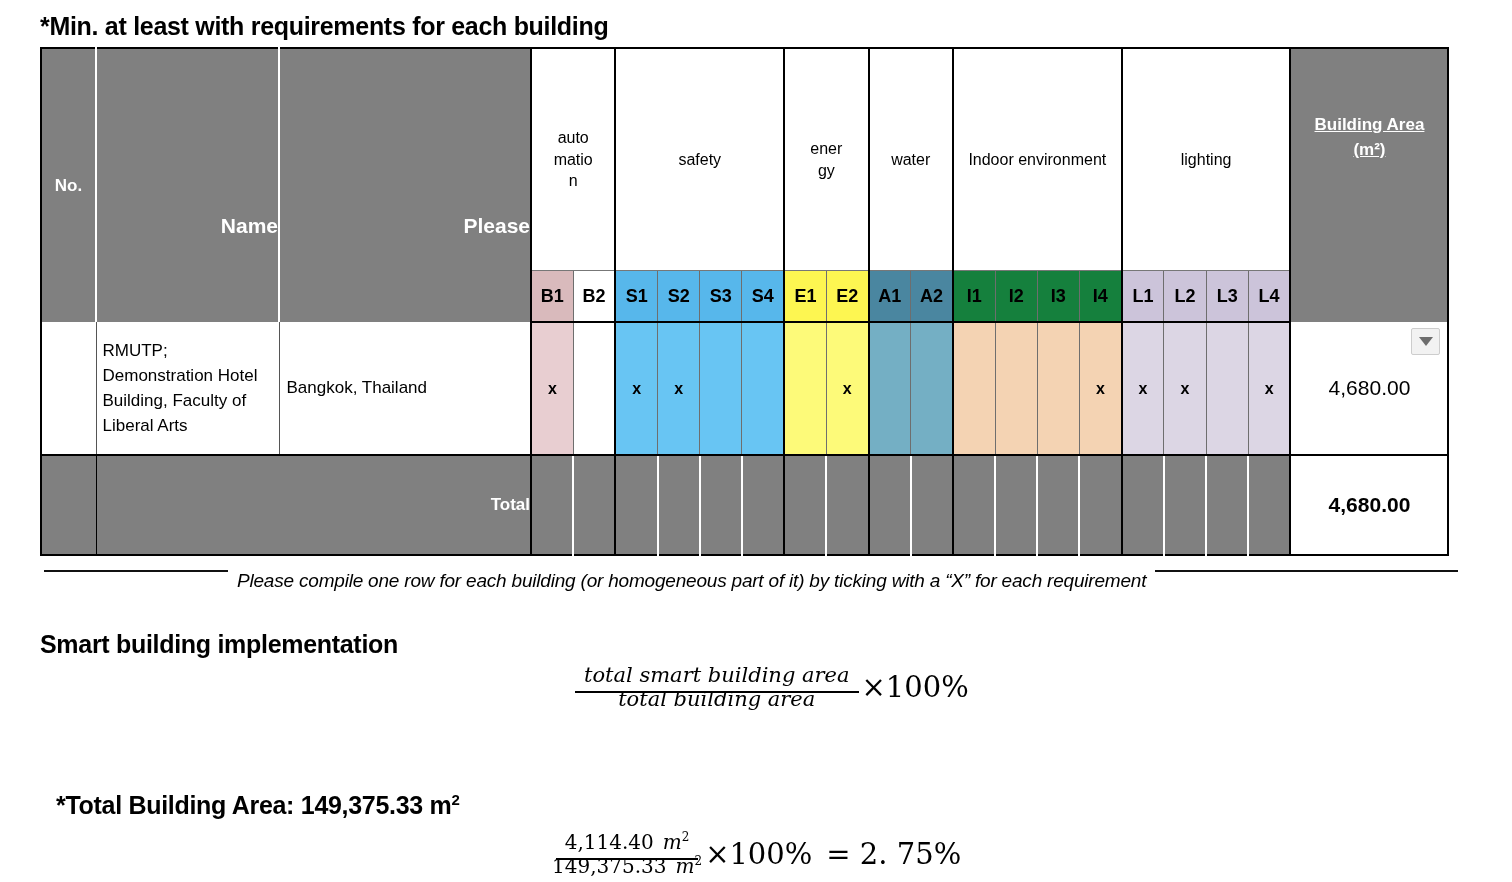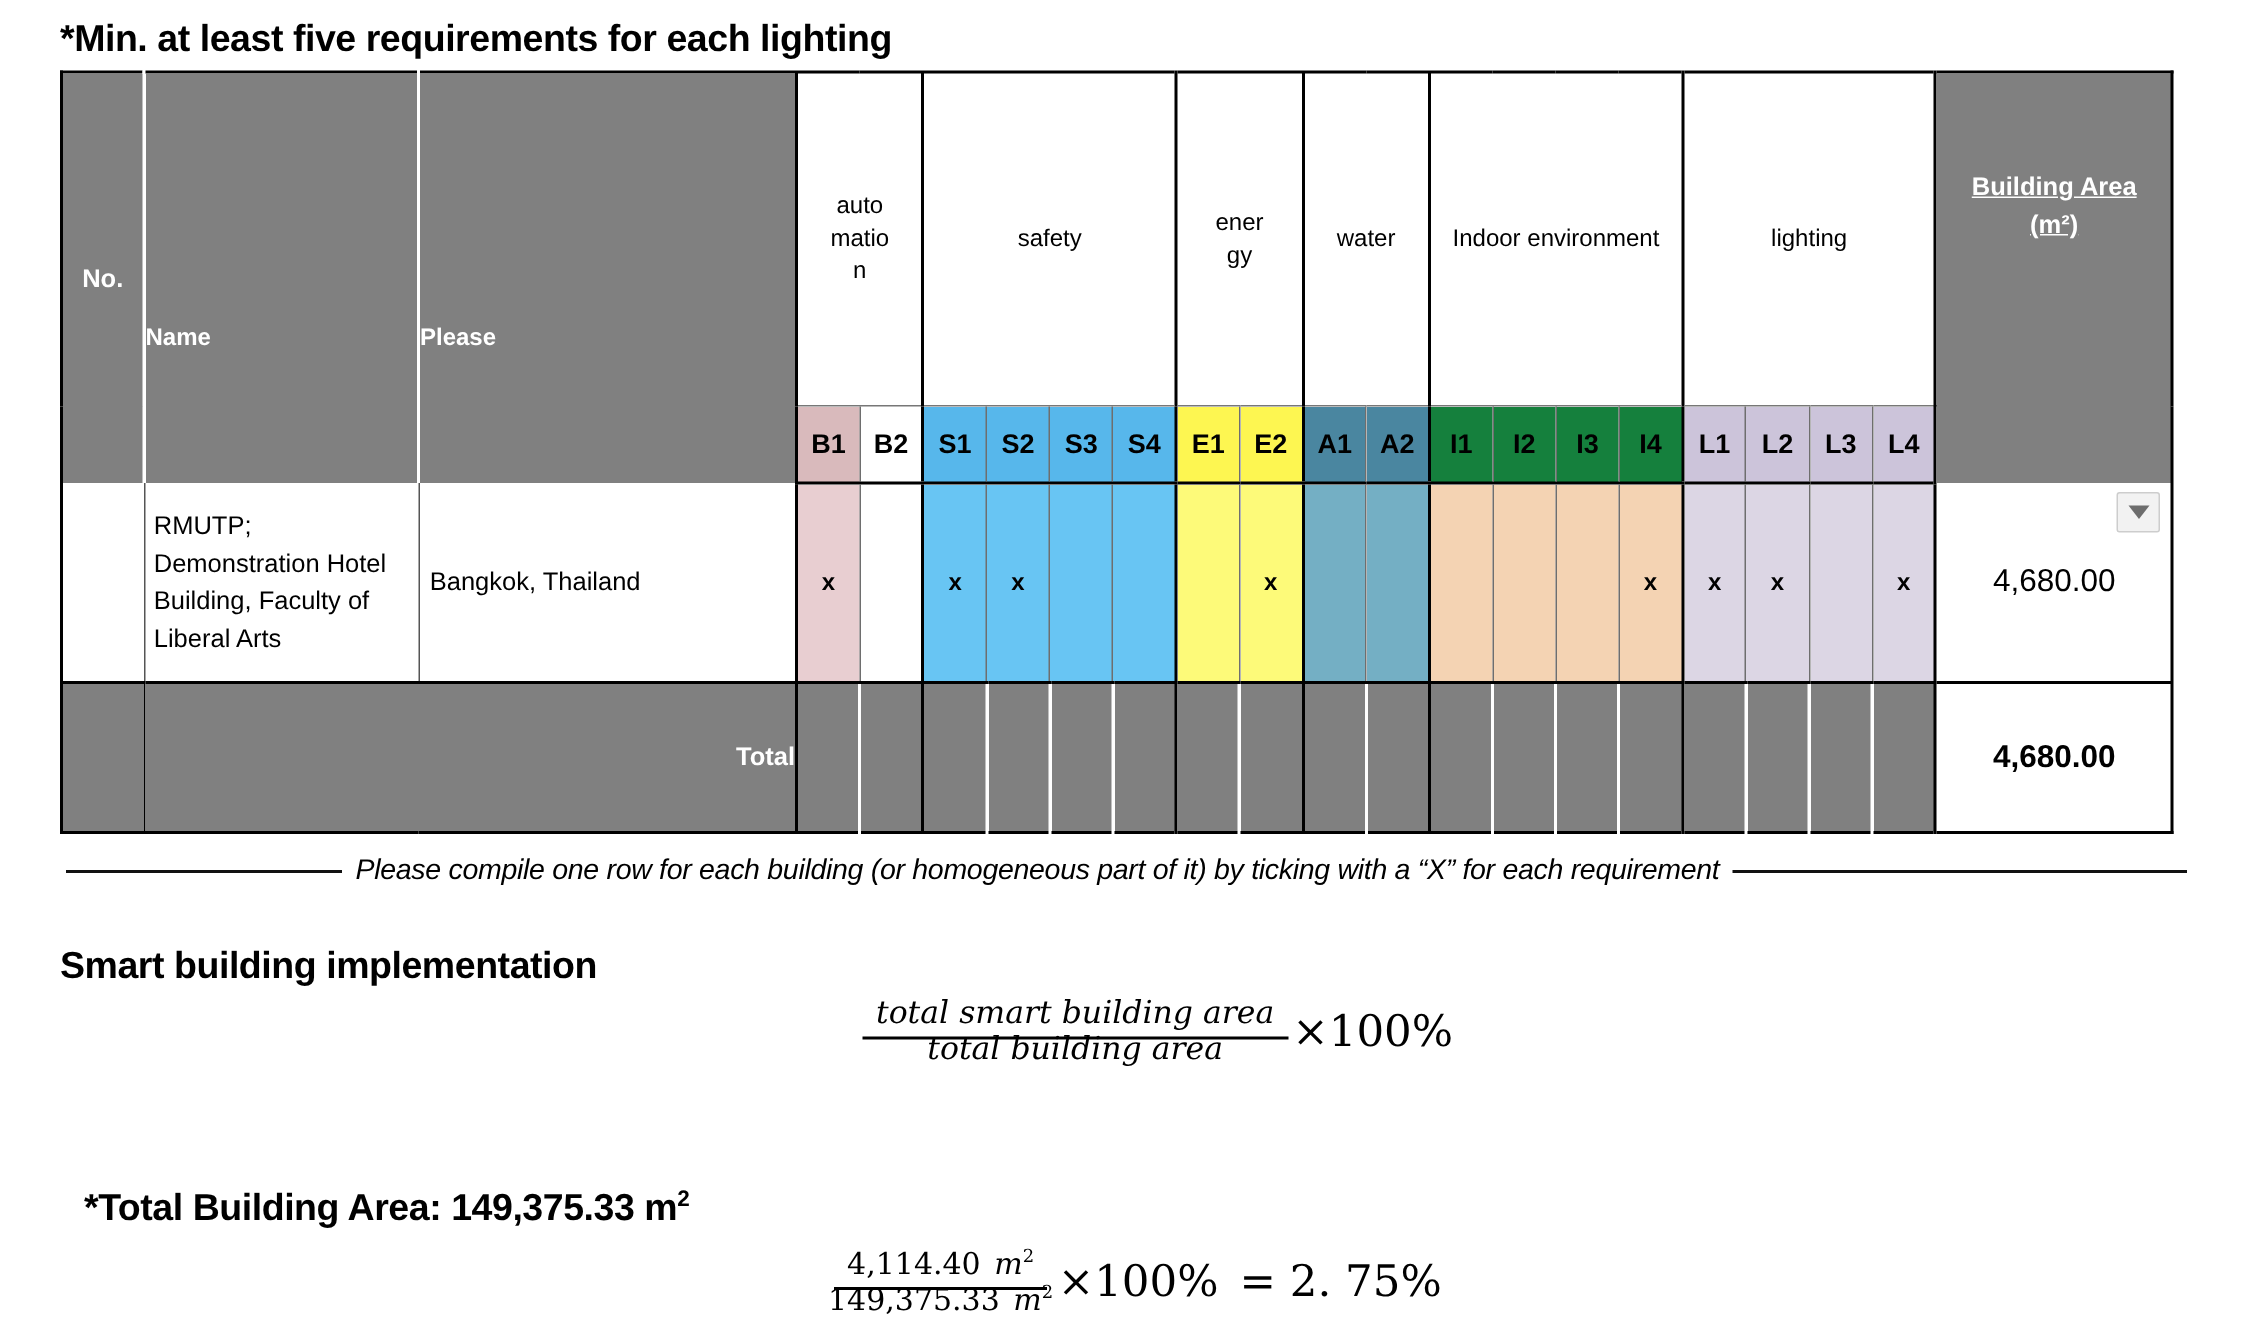--- a/index.html
+++ b/index.html
@@ -36,21 +36,21 @@
   td.gb   { border-left: 2.5px solid #000; }                 
   .row-sub td.in,
   .row-data td.in  { border-left: 1px solid #6e6e6e; }       
   .row-total td.in { border-left: 2px solid #fff; }
   td.wdiv { border-left: 2px solid #fff; }                    
   .row-data td.tdiv { border-left: 1px solid #555; margin-top: 48px; }
   .row-total td.bdiv { border-left: 1.5px solid #000; }
 
   
   .hdr-no    { text-align: center; vertical-align: middle; font-size: 17px; }
-  .hdr-nm    { text-align: left; vertical-align: middle; font-size: 16px; padding-top: 80px !important; }
+  .hdr-nm    { text-align: right; vertical-align: middle; font-size: 21px; padding-top: 80px !important; }
   .hdr-area  { text-align: center; vertical-align: middle; font-size: 17px;
                line-height: 1.45; padding-bottom: 95px !important; text-decoration: underline; }
   .grp       { background: #fff; text-align: center; vertical-align: middle;
                font-size: 16px; line-height: 1.35; }
   .grp-narrow{ padding: 0 21px !important; word-break: break-all; }
   .grp-wide  { padding: 0 10px !important; }
 
   
   .sh-B  { background: #d9babc; }
   .sh-B2 { background: #ffffff; }
@@ -80,21 +80,21 @@
             background: #f2f2f2; border: 1px solid #cdcdcd; border-radius: 2px;
             display: flex; align-items: center; justify-content: center; cursor: pointer; }
   .dd-tri { width: 0; height: 0; border-left: 7px solid transparent;
             border-right: 7px solid transparent; border-top: 9px solid #6d6d6d; }
 
   .total-label { text-align: right; vertical-align: middle; font-size: 17px; }
   .total-area  { background: #fff; color: #000; font-weight: 700; font-size: 21px;
                  text-align: center; vertical-align: middle; }
 
   
-  .note { display: flex; align-items: center; margin: 14px 0 16px 4px; width: 1414px; }
+  .note { display: flex; align-items: flex-start; margin: 14px 0 16px 4px; width: 1414px; }
   .note .dash { border-top: 2.5px solid #111; height: 0; }
   .dash-l { width: 184px; }
   .dash-r { flex: 1; }
   .note-text { font-style: italic; font-size: 19px; font-weight: 500;
                margin: 0 9px; white-space: nowrap; letter-spacing: -0.2px; }
 
   
   .h2 { font-size: 25px; font-weight: 700; margin: 38px 0 0 0; letter-spacing: -0.3px; }
   .h3 { font-size: 25px; font-weight: 700; margin: 80px 0 0 16px; letter-spacing: -0.3px; }
   .h3 sup { font-size: 15px; }
@@ -110,21 +110,21 @@
   .f2 .unit { font-style: italic; margin-left: 9px; }
   .f2 sup { font-size: 12px; }
   .mult { font-size: 29px; margin-left: 3px; }
   .result { font-size: 29px; margin-left: 14px; }
 </style>
 </head>
 <body>
 
 <div class="page">
 
-  <div class="title">*Min. at least five requirements for each lighting</div>
+  <div class="title">*Min. at least with requirements for each building</div>
 
   <table class="req">
     <colgroup>
       <col class="c-no">
         <col class="c-name">
         <col class="c-place">
       <col class="c-req">
         <col class="c-req">
         <col class="c-req">
         <col class="c-req">

